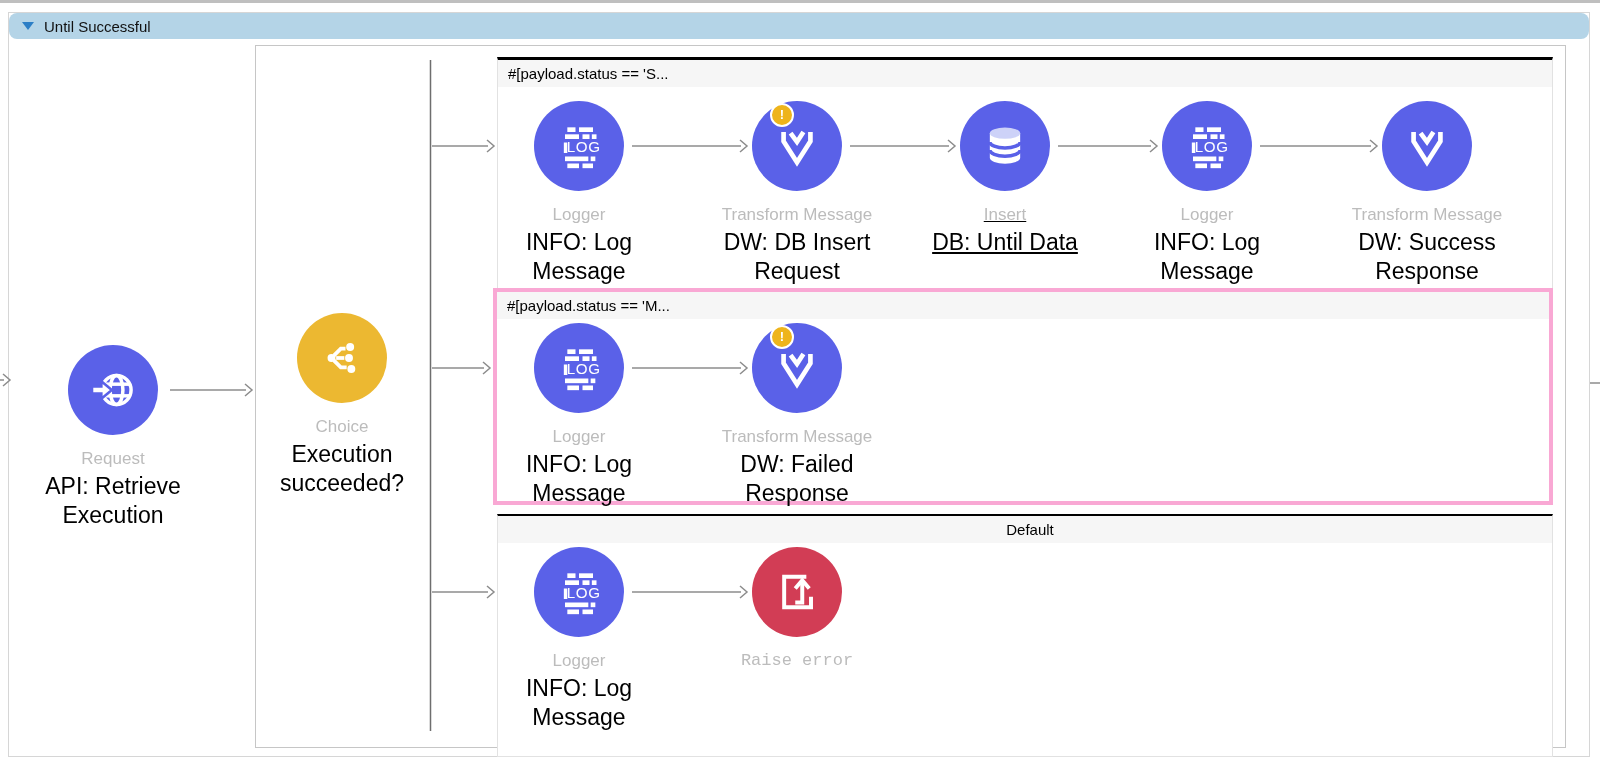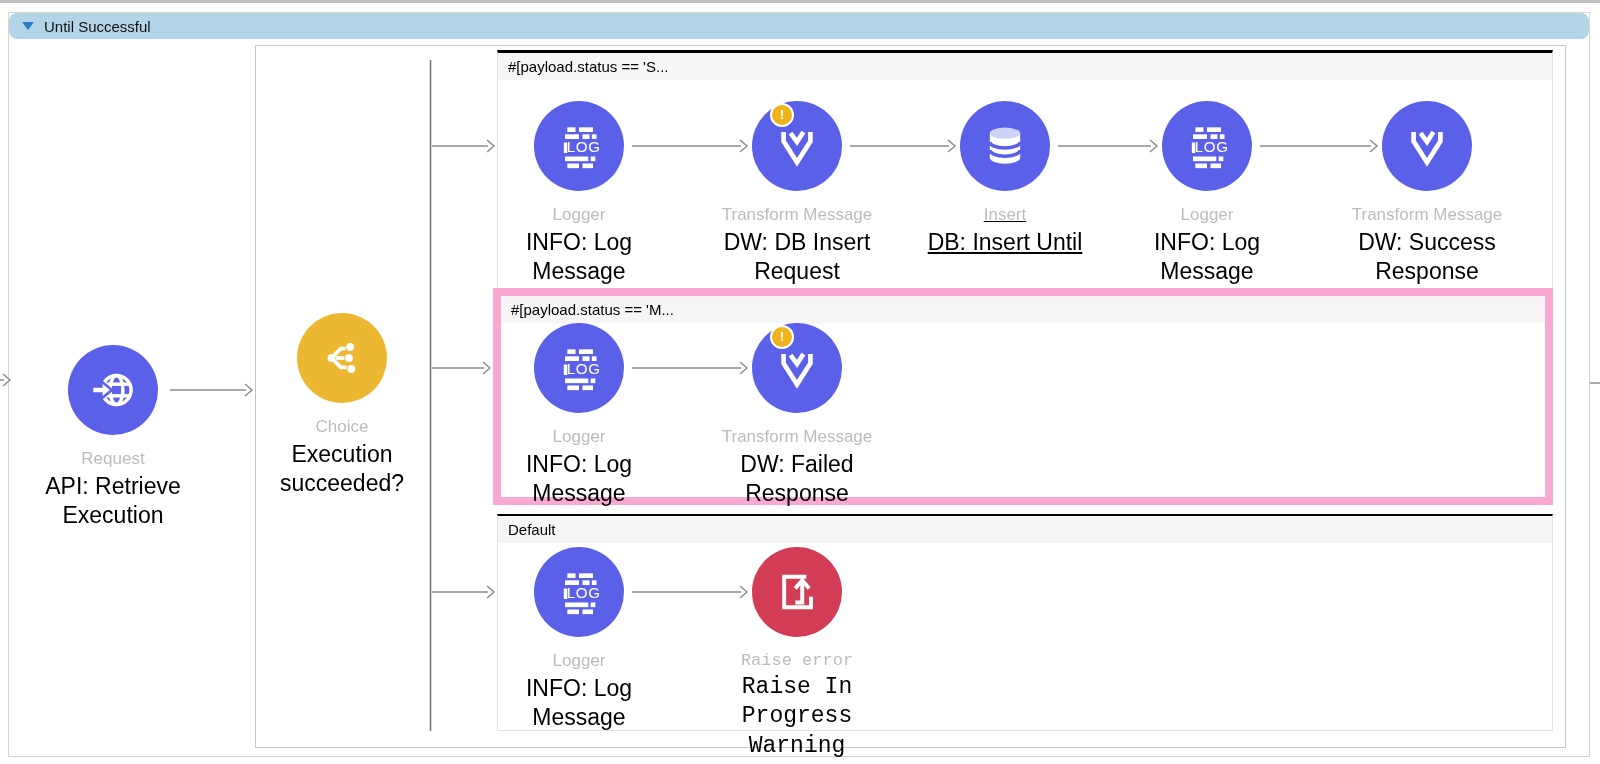--- a/index.html
+++ b/index.html
@@ -17,21 +17,21 @@
          display:flex;align-items:center;gap:10px;padding-left:13px;box-sizing:border-box;border-radius:8px;}
   .tri{width:0;height:0;border-left:6px solid transparent;border-right:6px solid transparent;
        border-top:8px solid #2b7ec6;}
   .scope-title{font-size:15px;color:#111;font-weight:500;}
 
   
   .inner-box{position:absolute;left:255px;top:45px;width:1311px;height:703px;
              border:1px solid #c6c6c6;background:#ffffff;box-sizing:border-box;}
   .branch{position:absolute;background:#ffffff;box-sizing:border-box;
           border:1px solid #e2e2e2;border-top:3px solid #000;}
-  .branch.selected{border:8px solid #f9a8d4;}
+  .branch.selected{border:4px solid #f9a8d4;}
   .branch-header{height:27px;line-height:27px;background:#f6f6f6;color:#000;
                  font-size:15px;padding-left:10px;}
 
   
   svg.connectors{position:absolute;left:0;top:0;pointer-events:none;}
   .conn{stroke:#8c8c8c;stroke-width:1.5;fill:none;}
   .spine{stroke:#6e6e6e;stroke-width:1.5;}
 
   
   .node{position:absolute;width:200px;text-align:center;cursor:pointer;}
@@ -105,27 +105,27 @@
 
   <div class="scope">
     <div class="scope-header">
       <span class="tri"></span>
       <span class="scope-title">Until Successful</span>
     </div>
   </div>
 
   <div class="inner-box"></div>
 
-  <div class="branch" style="left:497px;top:50px;width:1056px;height:260px;">
+  <div class="branch" style="left:497px;top:57px;width:1056px;height:260px;">
     <div class="branch-header">#[payload.status == 'S...</div>
   </div>
   <div class="branch selected" style="left:493px;top:288px;width:1060px;height:217px;">
     <div class="branch-header">#[payload.status == 'M...</div>
   </div>
-  <div class="branch" style="left:497px;top:514px;width:1056px;height:217px;border-top-width:2.5px;">
+  <div class="branch" style="left:497px;top:514px;width:1056px;height:243px;border-top-width:2.5px;text-align:center;">
     <div class="branch-header">Default</div>
   </div>
 
   <svg class="connectors" width="1600" height="764">
     <g>
       <line class="conn" x1="0" y1="380" x2="4" y2="380"></line>
       <polyline class="conn" points="3,374 10,380 3,386"></polyline>
     </g>
     <g>
       <line class="conn" x1="170" y1="390" x2="246" y2="390"></line>
@@ -214,21 +214,21 @@
     <div class="name-label">DW: DB Insert
 Request</div>
   </div>
   <div class="node" style="left:905px;top:101px;text-decoration:underline;">
     <div class="circle blue">
         <svg class="nicon">
           <use href="#i-db"></use>
         </svg>
       </div>
     <div class="type-label">Insert</div>
-    <div class="name-label">DB: Insert Until</div>
+    <div class="name-label">DB: Until Data</div>
   </div>
   <div class="node" style="left:1107px;top:101px;">
     <div class="circle blue">
         <svg class="nicon">
           <use href="#i-log"></use>
         </svg>
       </div>
     <div class="type-label">Logger</div>
     <div class="name-label">INFO: Log
 Message</div>
@@ -276,17 +276,15 @@
     <div class="name-label">INFO: Log
 Message</div>
   </div>
   <div class="node" style="left:697px;top:547px;font-family:Liberation Mono, monospace;">
     <div class="circle red">
         <svg class="nicon">
           <use href="#i-raise"></use>
         </svg>
       </div>
     <div class="type-label">Raise error</div>
-    <div class="name-label">Raise In Progress
-Warning</div>
   </div>
 
 </div>
 
 </body></html>

